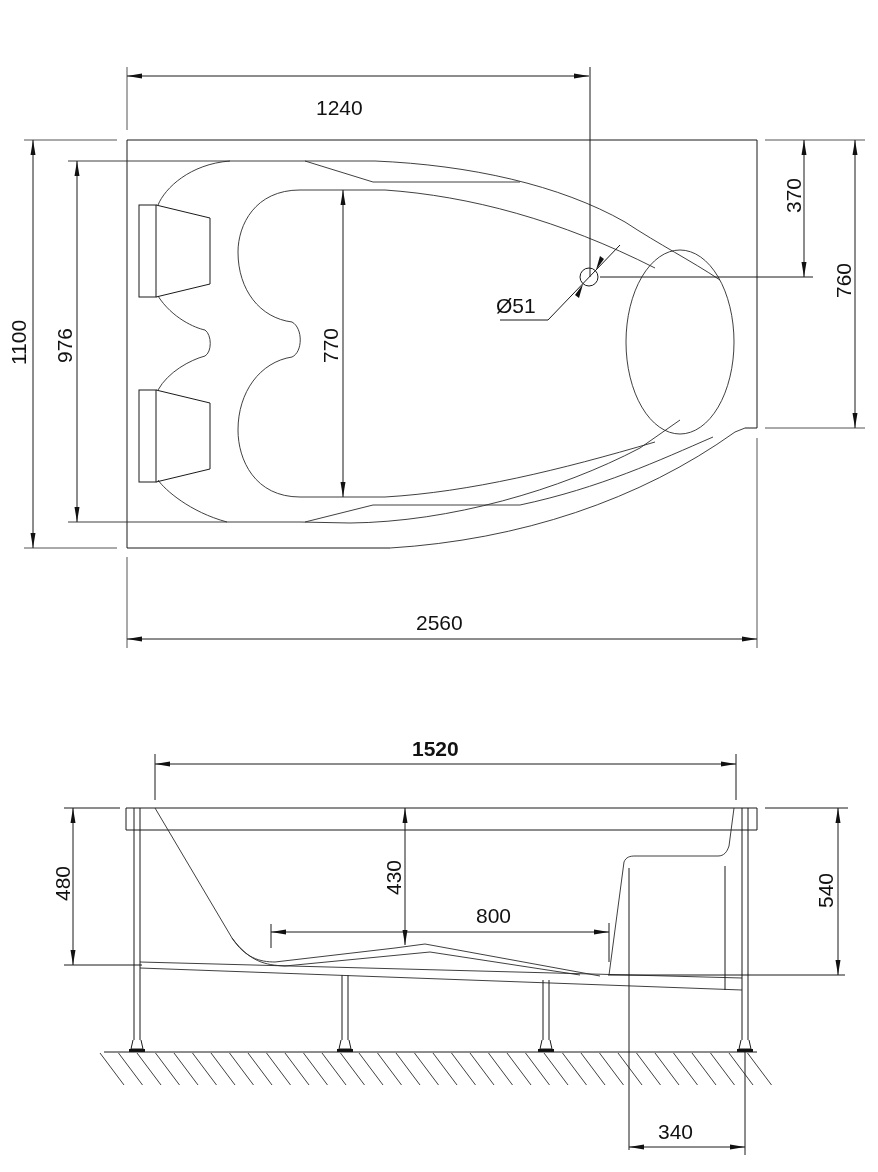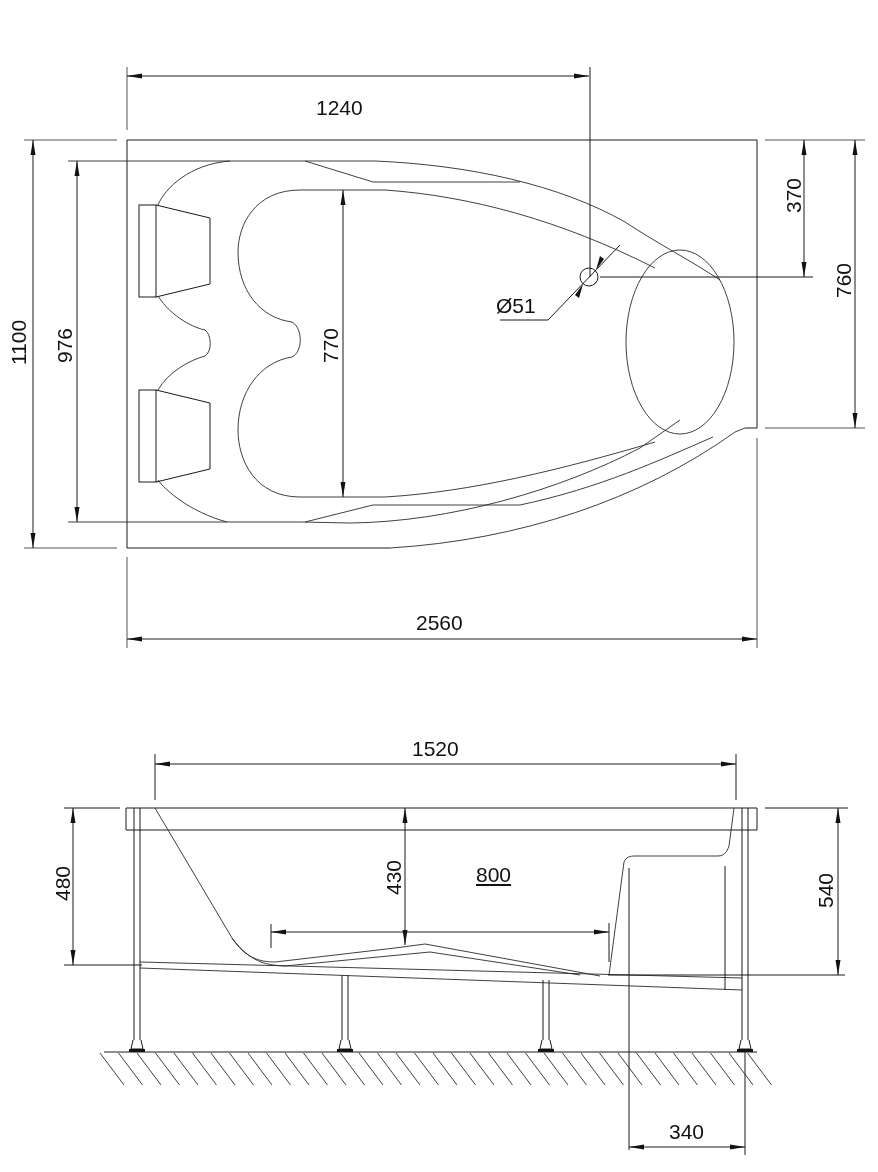--- a/index.html
+++ b/index.html
@@ -204,18 +204,18 @@
 
 <div class="lbl" style="left:316px;top:49px;margin-top:48px;">1240</div>
 <div class="lbl rot" style="left:-4px;top:332px;">1100</div>
 <div class="lbl rot" style="left:47px;top:335px;">976</div>
 <div class="lbl rot" style="left:313px;top:335px;">770</div>
 <div class="lbl rot" style="left:776px;top:185px;">370</div>
 <div class="lbl rot" style="left:826px;top:270px;">760</div>
 <div class="lbl" style="left:496px;top:295px;text-align:center;">Ø51</div>
 <div class="lbl" style="left:416px;top:612px;">2560</div>
 
-<div class="lbl" style="left:412px;top:738px;">1520</div>
+<div class="lbl" style="left:412px;top:738px;font-weight:bold;">1520</div>
 <div class="lbl rot" style="left:45px;top:873px;">480</div>
 <div class="lbl rot" style="left:376px;top:867px;">430</div>
-<div class="lbl" style="left:476px;top:864px;text-decoration:underline;">800</div>
+<div class="lbl" style="left:476px;top:905px;">800</div>
 <div class="lbl rot" style="left:808px;top:880px;">540</div>
-<div class="lbl" style="left:658px;top:1121px;margin-left:11px;">340</div>
+<div class="lbl" style="left:658px;top:1121px;">340</div>
 
 </body></html>

